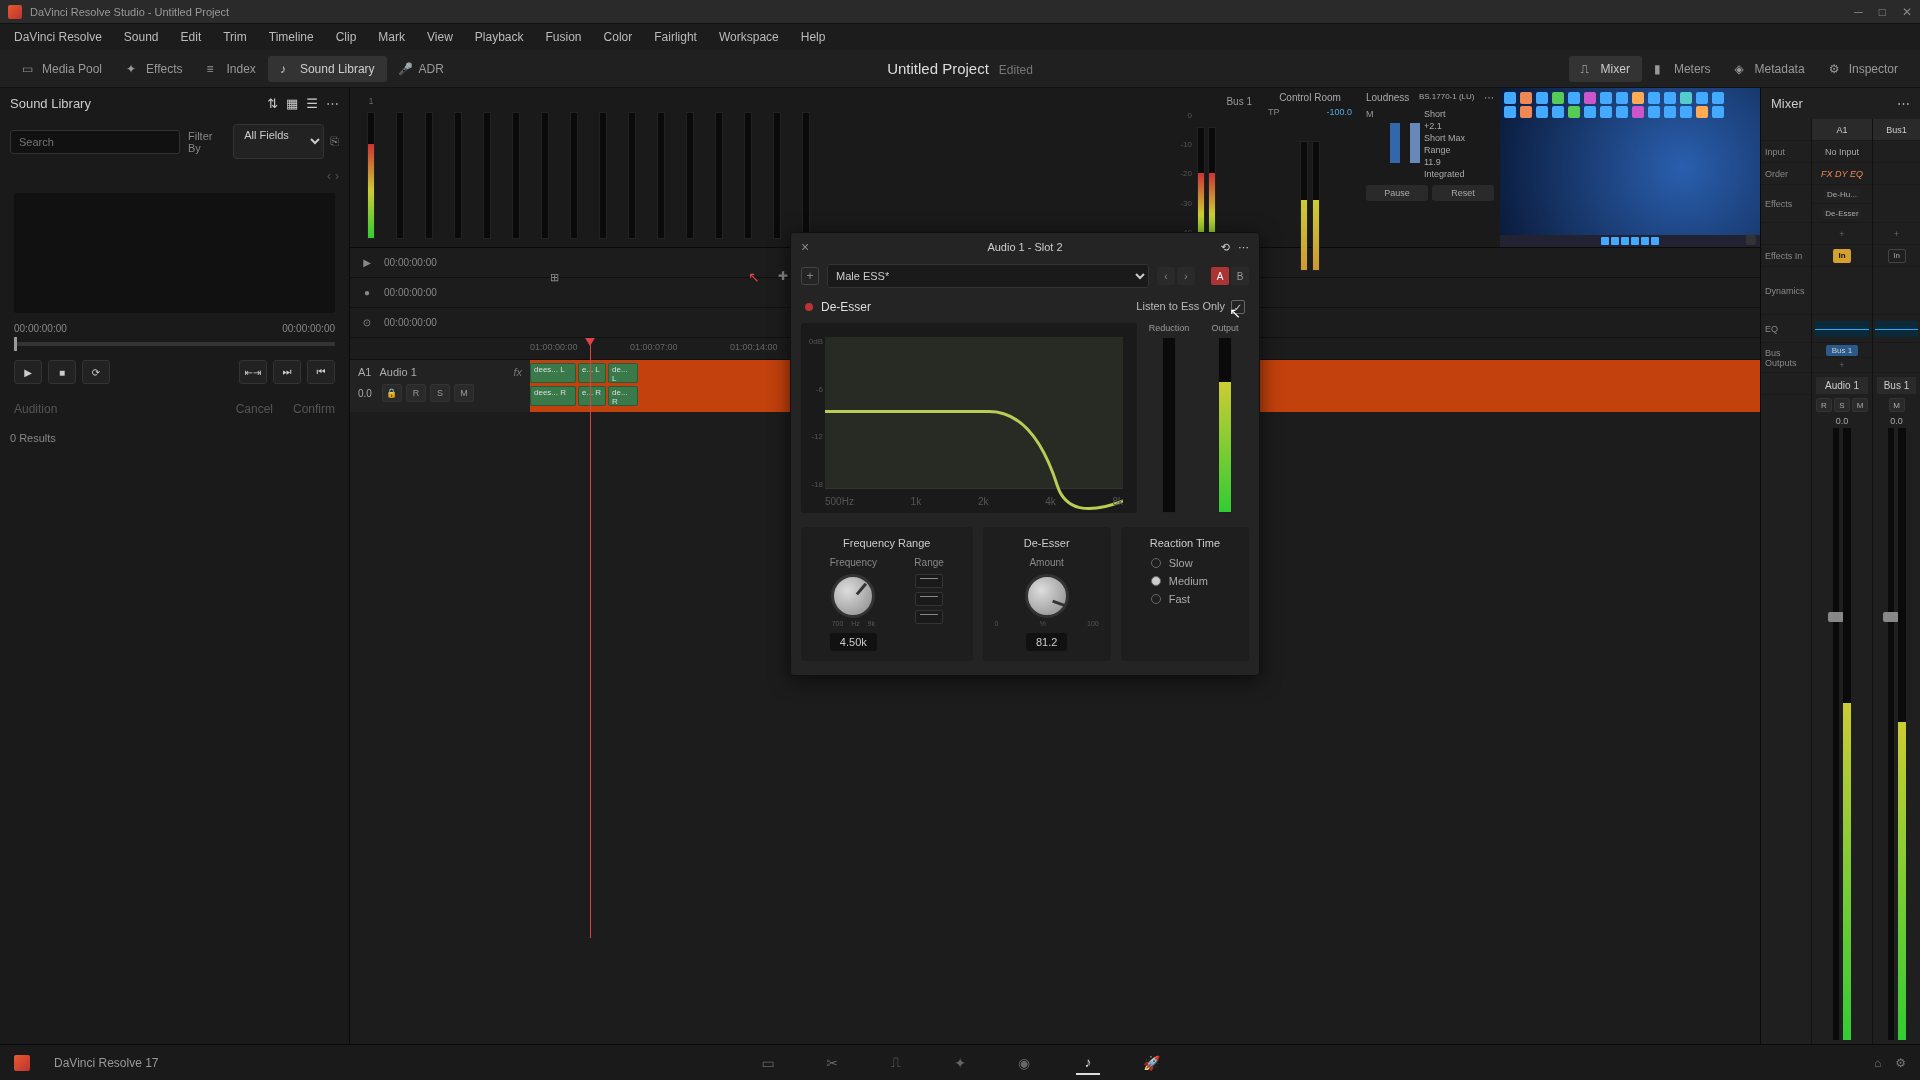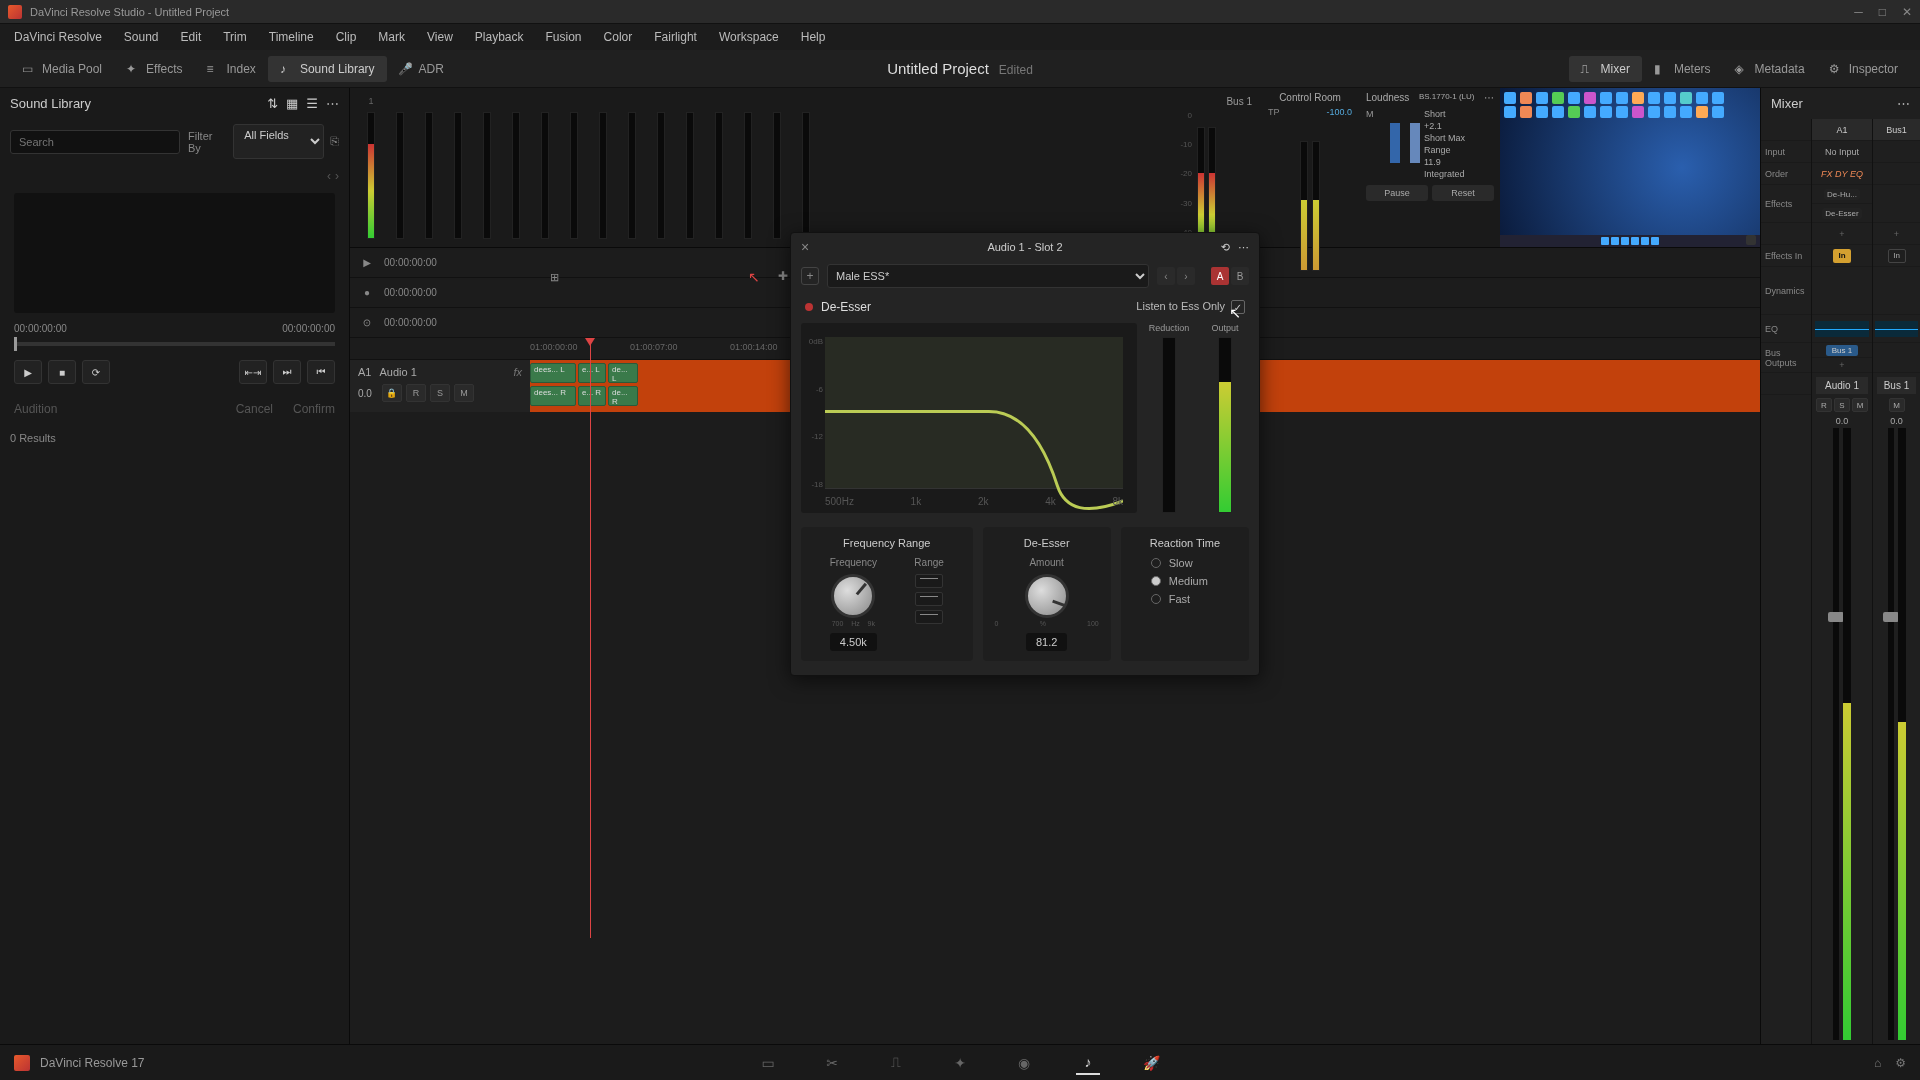--- a/index.html
+++ b/index.html
@@ -153,21 +153,21 @@
 .mx-fader-area{flex:1;display:flex;flex-direction:column;padding:4px}
 .mx-ch-name{background:#2a2a2a;text-align:center;padding:3px;font-size:10px;color:#ccc;margin-bottom:4px}
 .mx-rsm{display:flex;gap:2px;justify-content:center;margin-bottom:4px}
 .mx-rsm-btn{width:16px;height:14px;background:#2a2a2a;border:1px solid #333;font-size:8px;display:flex;align-items:center;justify-content:center;border-radius:2px}
 .mx-fader-meter{flex:1;display:flex;gap:4px;justify-content:center;position:relative}
 .mx-fader{width:6px;background:#0a0a0a;position:relative}
 .mx-fader-handle{position:absolute;width:16px;height:10px;background:#888;left:-5px;top:30%;border-radius:2px}
 .mx-meter{width:8px;background:#0a0a0a;position:relative}
 .mx-meter-fill{position:absolute;bottom:0;width:100%;background:linear-gradient(to top,#3c3,#cc3)}
 .bottom-nav{position:absolute;bottom:0;left:0;right:0;height:36px;background:#1a1a1a;border-top:1px solid #0a0a0a;display:flex;align-items:center;padding:0 14px}
-.bn-left{display:flex;align-items:center;gap:10px;color:#999;font-size:12px}
+.bn-left{display:flex;align-items:center;gap:24px;color:#999;font-size:12px}
 .bn-logo{width:16px;height:16px;background:linear-gradient(135deg,#e85a2c,#b33);border-radius:2px}
 .bn-pages{position:absolute;left:50%;transform:translateX(-50%);display:flex;gap:40px}
 .bn-page{width:24px;height:24px;display:flex;align-items:center;justify-content:center;color:#666;cursor:pointer;font-size:14px}
 .bn-page.act{color:#ddd;border-bottom:2px solid #ddd}
 .bn-right{margin-left:auto;display:flex;gap:14px;color:#777}
 .cursor-arrow{position:absolute;pointer-events:none;z-index:200;font-size:14px;color:#fff}
 </style>
 </head>
 <body>
 

